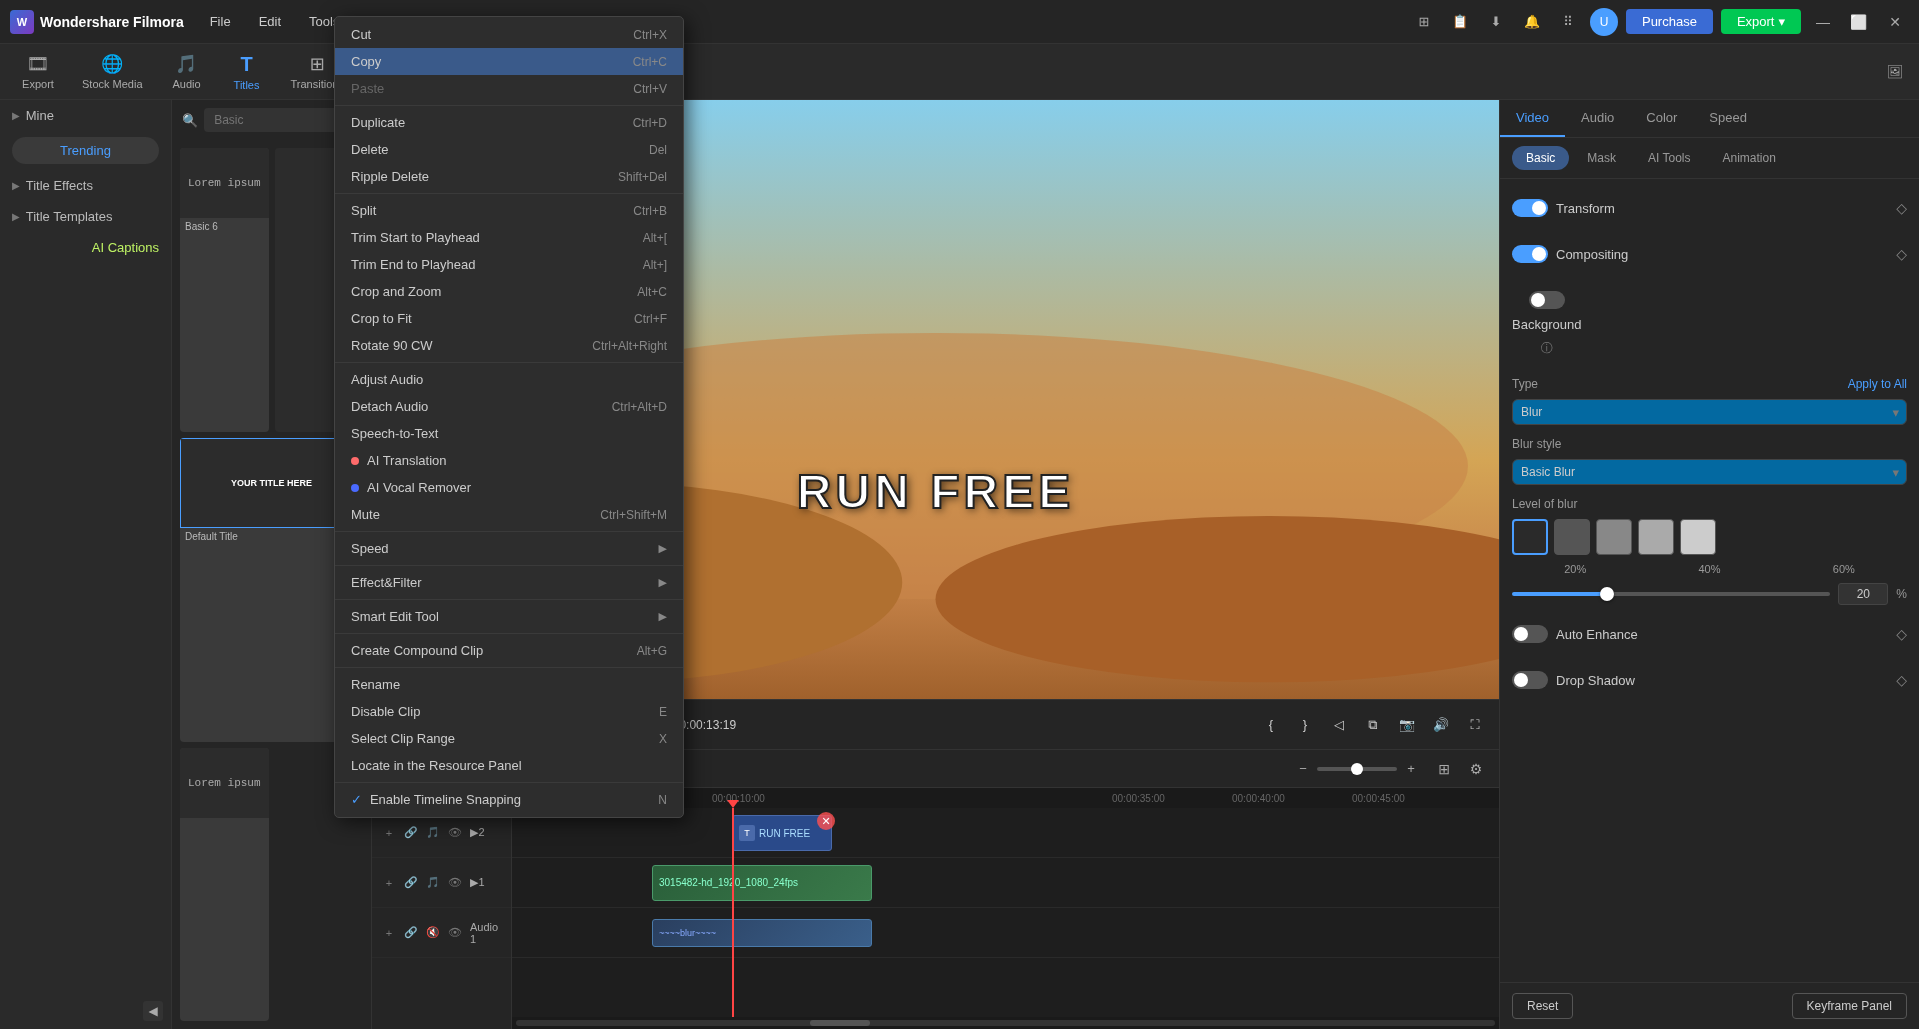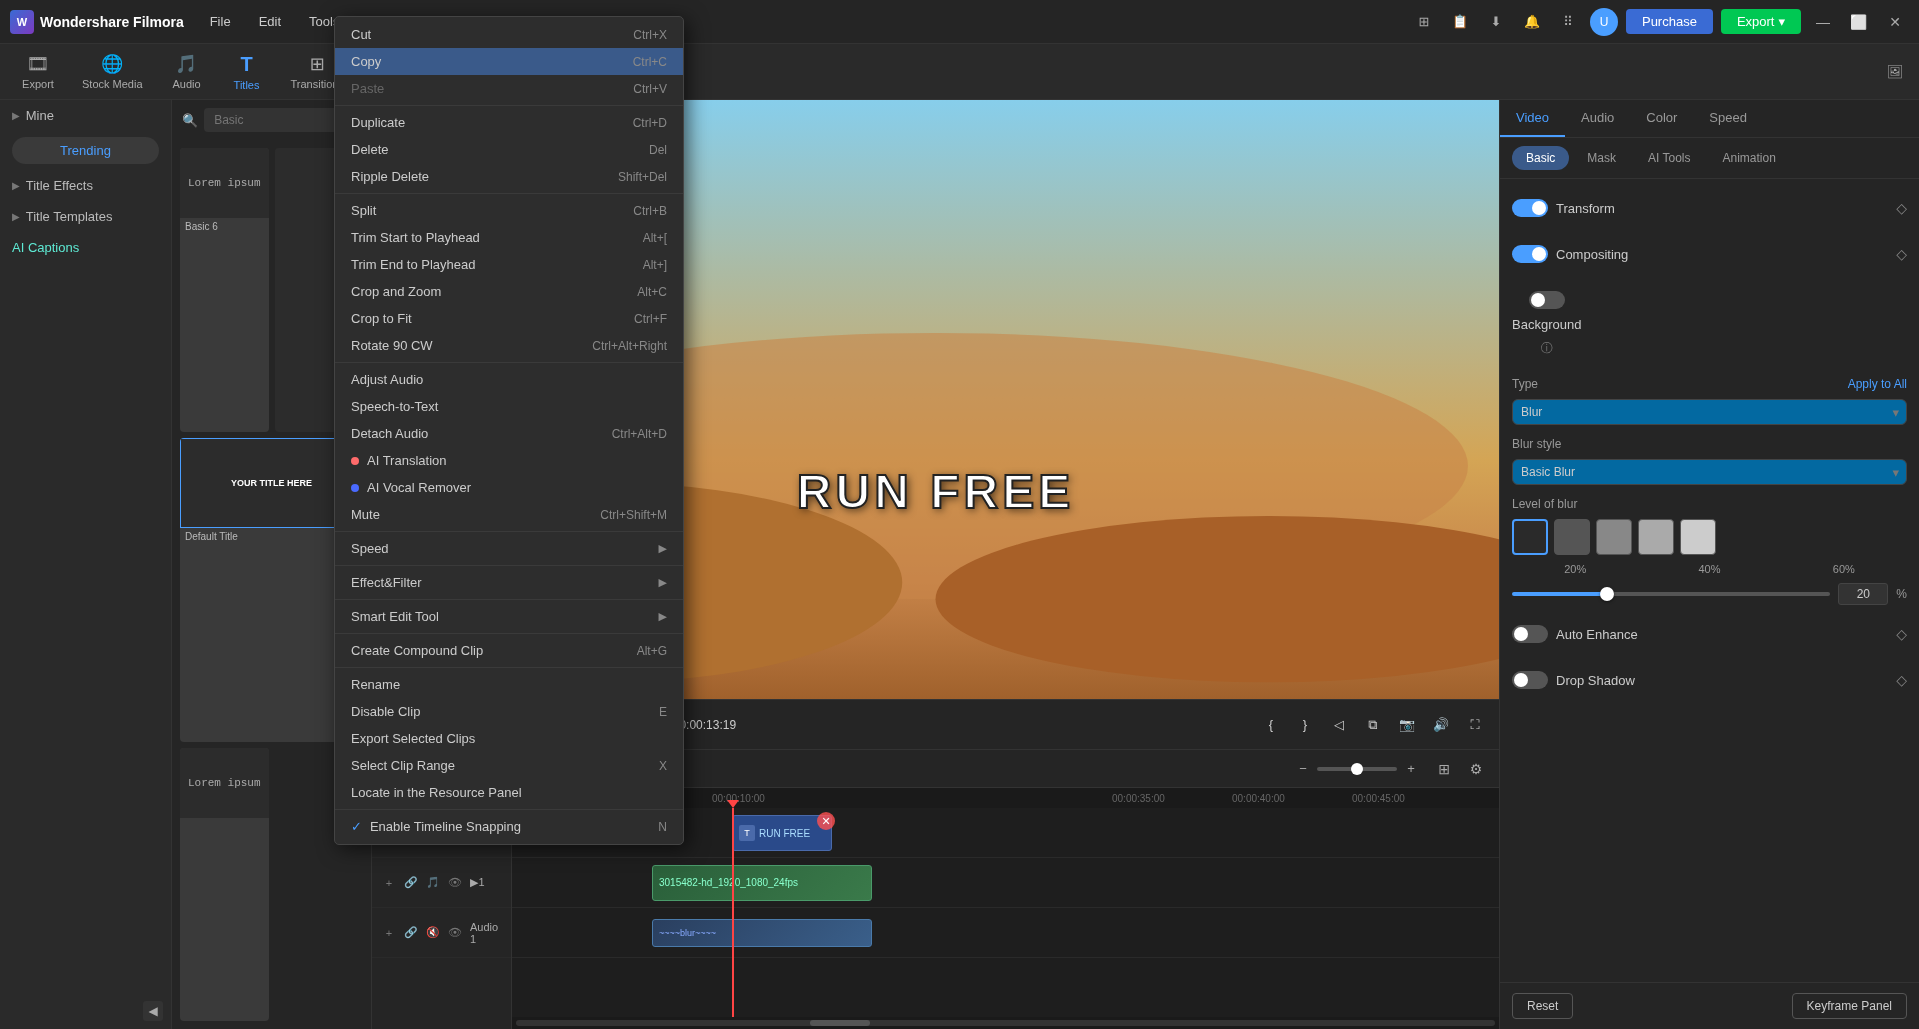--- a/index.html
+++ b/index.html
@@ -30,21 +30,21 @@
     .toolbar-tool-icon { font-size: 18px; }
     .toolbar-tool-label { font-size: 11px; }
     .toolbar-separator { width: 1px; height: 36px; background: #444; margin: 0 4px; }
     .toolbar-right { margin-left: auto; display: flex; align-items: center; gap: 6px; }
 
     
     .main-layout { display: flex; height: calc(1029px - 100px); }
 
     
     .left-panel { width: 172px; background: #2a2a2a; border-right: 1px solid #333; display: flex; flex-direction: column; flex-shrink: 0; }
-    .left-panel-item { display: flex; align-items: center; gap: 8px; padding: 8px 12px; cursor: pointer; color: #5eead4; border-radius: 4px; }
+    .left-panel-item { display: flex; align-items: center; gap: 8px; padding: 8px 12px; cursor: pointer; color: #bef264; border-radius: 4px; justify-content: flex-end; }
     .left-panel-header { display: flex; align-items: center; gap: 6px; padding: 8px 12px; cursor: pointer; color: #bbb; font-size: 13px; }
     .collapse-arrow { font-size: 10px; color: #777; }
     .trending-btn { background: #3a3a3a; color: #4a9eff; padding: 6px 20px; border-radius: 14px; margin: 6px 12px; text-align: center; cursor: pointer; font-size: 13px; }
 
     
     .media-panel { width: 200px; background: #252525; border-right: 1px solid #333; display: flex; flex-direction: column; flex-shrink: 0; }
     .search-bar { display: flex; align-items: center; padding: 8px 10px; gap: 6px; }
     .search-input { background: #333; border: none; border-radius: 4px; padding: 5px 10px; color: #ccc; font-size: 12px; width: 100%; outline: none; }
     .media-grid { display: grid; grid-template-columns: 1fr 1fr; gap: 6px; padding: 8px; overflow-y: auto; flex: 1; }
     .media-thumb { background: #3a3a3a; border-radius: 4px; overflow: hidden; cursor: pointer; }
@@ -594,25 +594,25 @@
   <div class="ctx-item">
     <span>Rotate 90 CW</span>
     <span class="ctx-shortcut">Ctrl+Alt+Right</span>
   </div>
   <div class="ctx-separator"></div>
   <div class="ctx-item">
     <span>Adjust Audio</span>
     <span class="ctx-shortcut"></span>
   </div>
   <div class="ctx-item">
-    <span>Speech-to-Text</span>
-  </div>
-  <div class="ctx-item">
     <span>Detach Audio</span>
     <span class="ctx-shortcut">Ctrl+Alt+D</span>
+  </div>
+  <div class="ctx-item">
+    <span>Speech-to-Text</span>
   </div>
   <div class="ctx-item">
     <div class="ctx-item-left">
       <div class="ctx-dot"></div>
       <span>AI Translation</span>
     </div>
   </div>
   <div class="ctx-item">
     <div class="ctx-item-left">
       <div class="ctx-dot ctx-dot-blue"></div>
@@ -645,23 +645,20 @@
   </div>
   <div class="ctx-separator"></div>
   <div class="ctx-item">
     <span>Rename</span>
   </div>
   <div class="ctx-item">
     <span>Disable Clip</span>
     <span class="ctx-shortcut">E</span>
   </div>
   <div class="ctx-item">
-    <span>Export Selected Clips</span>
-  </div>
-  <div class="ctx-item">
     <span>Select Clip Range</span>
     <span class="ctx-shortcut">X</span>
   </div>
   <div class="ctx-item">
     <span>Locate in the Resource Panel</span>
   </div>
   <div class="ctx-separator"></div>
   <div class="ctx-item">
     <div class="ctx-item-left">
       <span class="ctx-check">✓</span>

